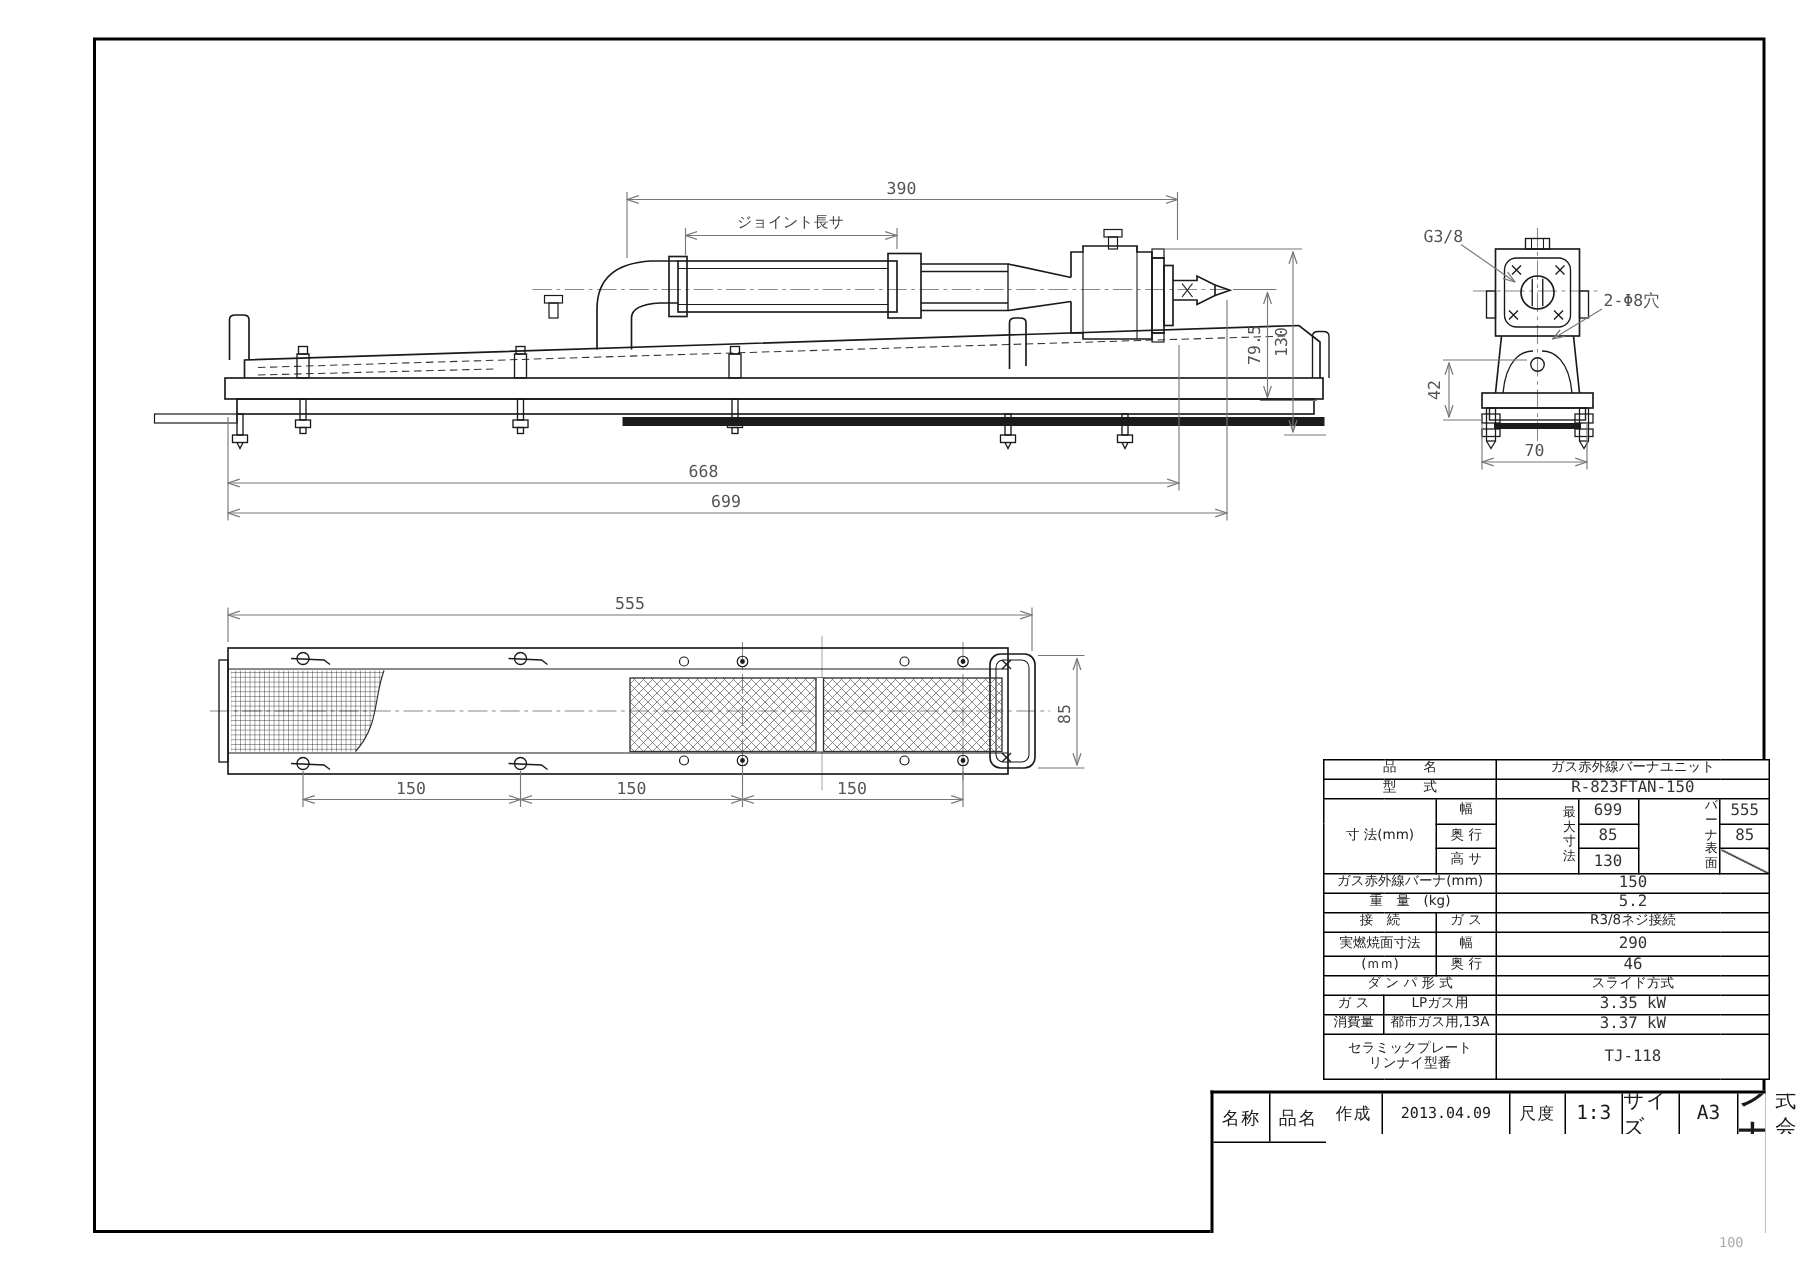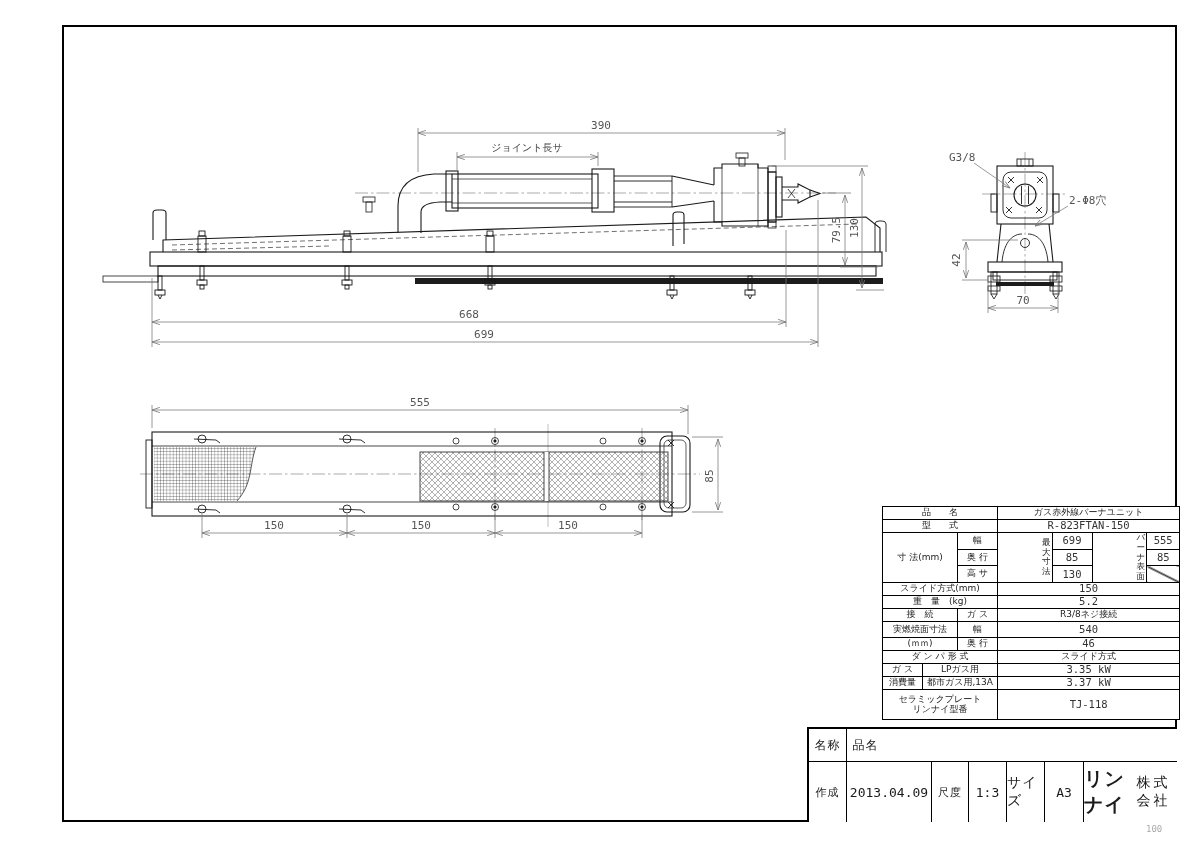--- a/index.html
+++ b/index.html
@@ -17,21 +17,21 @@
   #spec td{border:1px solid #000;padding:0 1px;text-align:center;vertical-align:middle;
            font-size:9px;line-height:1.05;overflow:hidden;white-space:nowrap;color:#222;}
   #spec td.val{font-family:"DejaVu Sans Mono",monospace;font-size:10.5px;color:#333;}
   #spec td.wrap{white-space:normal;font-size:8.5px;line-height:1.15;padding-left:44px;}
   #spec td.diag{background:linear-gradient(to top right,#fff 47.5%,#444 47.5%,#444 52.5%,#fff 52.5%);}
   #spec td.twoline{white-space:normal;line-height:1.2;}
 
   
   #tblock{position:absolute;left:807px;top:727px;width:370px;height:95px;
           border-left:2px solid #000;border-top:2px solid #000;background:#fff;
-          display:flex;flex-direction:column;box-sizing:border-box;}
+          display:flex;flex-direction:row;box-sizing:border-box;}
   .tb-row{display:flex;border-bottom:1px solid #000;box-sizing:border-box;}
   .tb-row:last-child{border-bottom:none;}
   .tb-cell{border-right:1px solid #000;box-sizing:border-box;display:flex;
            align-items:center;justify-content:center;overflow:hidden;}
   .tb-cell:last-child{border-right:none;}
   .tb-lab{font-size:12px;letter-spacing:1px;}
   .tb-val{font-size:13px;letter-spacing:2px;}
   .tb-mono{font-family:"DejaVu Sans Mono",monospace;letter-spacing:0;}
   .tb-model{font-size:16px;font-family:"DejaVu Sans Mono",monospace;}
   .logo-strong{font-weight:bold;font-size:19px;letter-spacing:1px;}
@@ -286,36 +286,36 @@
     <td>奥 行</td>
     <td class="val">85</td>
     <td class="val">85</td>
   </tr>
   <tr style="height:15px">
     <td>高 サ</td>
     <td class="val">130</td>
     <td class="diag"></td>
   </tr>
   <tr style="height:13px">
-    <td colspan="3">スライド方式(mm)</td>
+    <td colspan="3">ガス赤外線バーナ(mm)</td>
     <td colspan="4" class="val">150</td>
   </tr>
   <tr style="height:13px">
     <td colspan="3">重　量　(kg)</td>
     <td colspan="4" class="val">5.2</td>
   </tr>
   <tr style="height:13px">
     <td colspan="2">接　続</td>
     <td>ガ ス</td>
     <td colspan="4">R3/8ネジ接続</td>
   </tr>
   <tr style="height:16px">
     <td colspan="2">実燃焼面寸法</td>
     <td>幅</td>
-    <td colspan="4" class="val">540</td>
+    <td colspan="4" class="val">290</td>
   </tr>
   <tr style="height:13px">
     <td colspan="2">(ｍｍ)</td>
     <td>奥 行</td>
     <td colspan="4" class="val">46</td>
   </tr>
   <tr style="height:13px">
     <td colspan="3">ダ ン パ 形 式</td>
     <td colspan="4">スライド方式</td>
   </tr>
@@ -339,21 +339,21 @@
 </tbody>
   </table>
 
 <div id="tblock">
   <div class="tb-row" style="height:33px">
     <div class="tb-cell tb-lab" style="width:38px">名称</div>
     <div class="tb-cell tb-lab" style="width:37px">品名</div>
   </div>
   <div class="tb-row" style="height:27px;flex:1">
     <div class="tb-cell tb-lab" style="width:38px;font-size:11px">作成</div>
-    <div class="tb-cell tb-mono" style="width:85px;font-size:13px">2013.04.09</div>
+    <div class="tb-cell tb-mono" style="width:85px;font-size:10px">2013.04.09</div>
     <div class="tb-cell tb-lab" style="width:37px;font-size:11px">尺度</div>
     <div class="tb-cell tb-mono" style="width:38px;font-size:13px">1:3</div>
     <div class="tb-cell tb-lab" style="width:38px;font-size:14px">サイズ</div>
     <div class="tb-cell tb-mono" style="width:39px;font-size:13px">A3</div>
     <div class="tb-cell" style="flex:1">
       <span class="logo-strong">リンナイ</span>
       <span class="logo-suffix">株式会社</span>
     </div>
   </div>
 </div>

